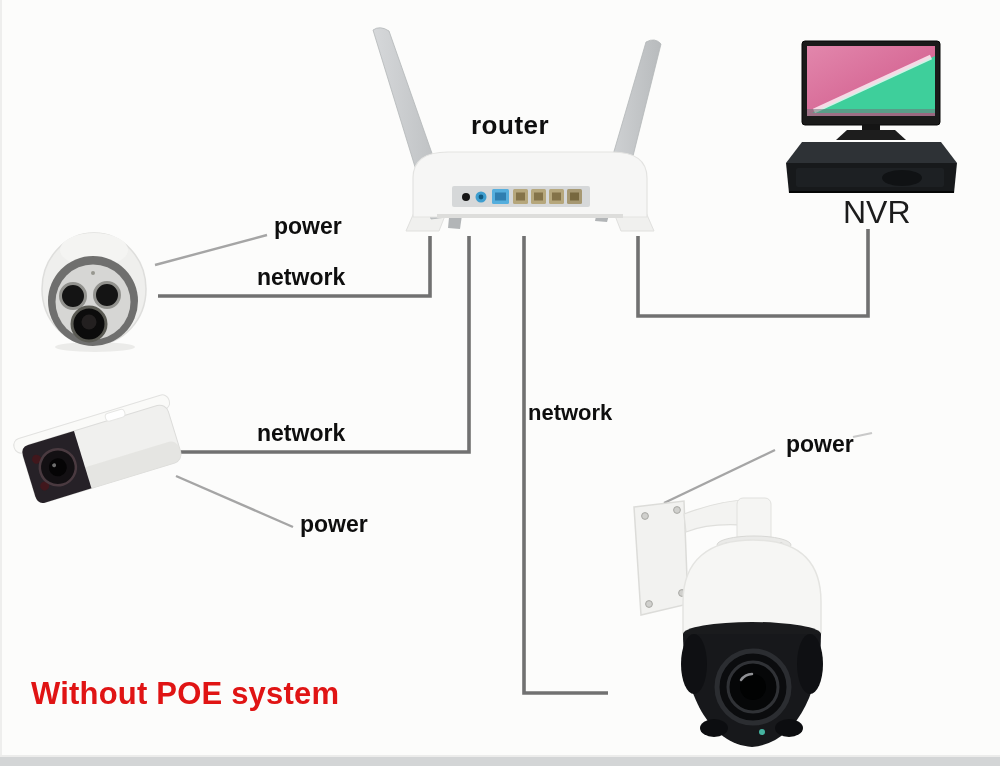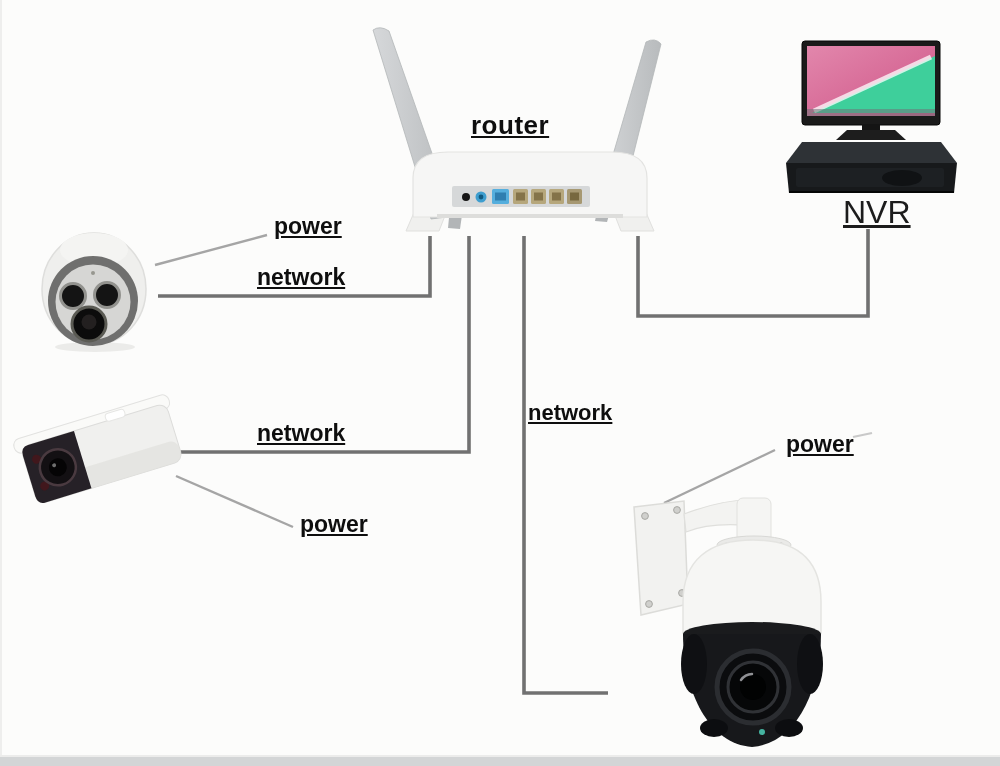--- a/index.html
+++ b/index.html
@@ -4,21 +4,21 @@
 <style>
   html,body{margin:0;padding:0;}
   body{
     width:1000px;height:766px;position:relative;overflow:hidden;
     background:#fcfcfb;
     font-family:"Liberation Sans", sans-serif;
   }
   .canvas{position:absolute;left:0;top:0;width:1000px;height:766px;}
   svg{position:absolute;left:0;top:0;}
   .lbl{
-    position:absolute;color:#0e0e0e;font-weight:bold;white-space:nowrap;text-decoration:underline;
+    position:absolute;color:#0e0e0e;font-weight:bold;white-space:nowrap;
     -webkit-font-smoothing:antialiased;
   }
   .lbl-router{left:471px;top:110px;font-size:26px;letter-spacing:.5px;}
   .lbl-nvr{left:843px;top:194px;font-size:32px;font-weight:400;color:#1c1c1c;}
   .lbl-dome-power{left:274px;top:213px;font-size:23px;}
   .lbl-dome-network{left:257px;top:264px;font-size:23px;}
   .lbl-bullet-network{left:257px;top:420px;font-size:23px;}
   .lbl-bullet-power{left:300px;top:511px;font-size:23px;}
   .lbl-ptz-network{left:528px;top:400px;font-size:22px;}
   .lbl-ptz-power{left:786px;top:431px;font-size:23px;}
@@ -162,16 +162,17 @@
 
   <div class="lbl lbl-router">router</div>
   <div class="lbl lbl-nvr">NVR</div>
   <div class="lbl lbl-dome-power">power</div>
   <div class="lbl lbl-dome-network">network</div>
   <div class="lbl lbl-bullet-network">network</div>
   <div class="lbl lbl-bullet-power">power</div>
   <div class="lbl lbl-ptz-network">network</div>
   <div class="lbl lbl-ptz-power">power</div>
 
+  <div class="title">Without POE system</div>
 
   <div class="left-edge"></div>
   <div class="bottom-bar"></div>
 </div>
 
 </body></html>

